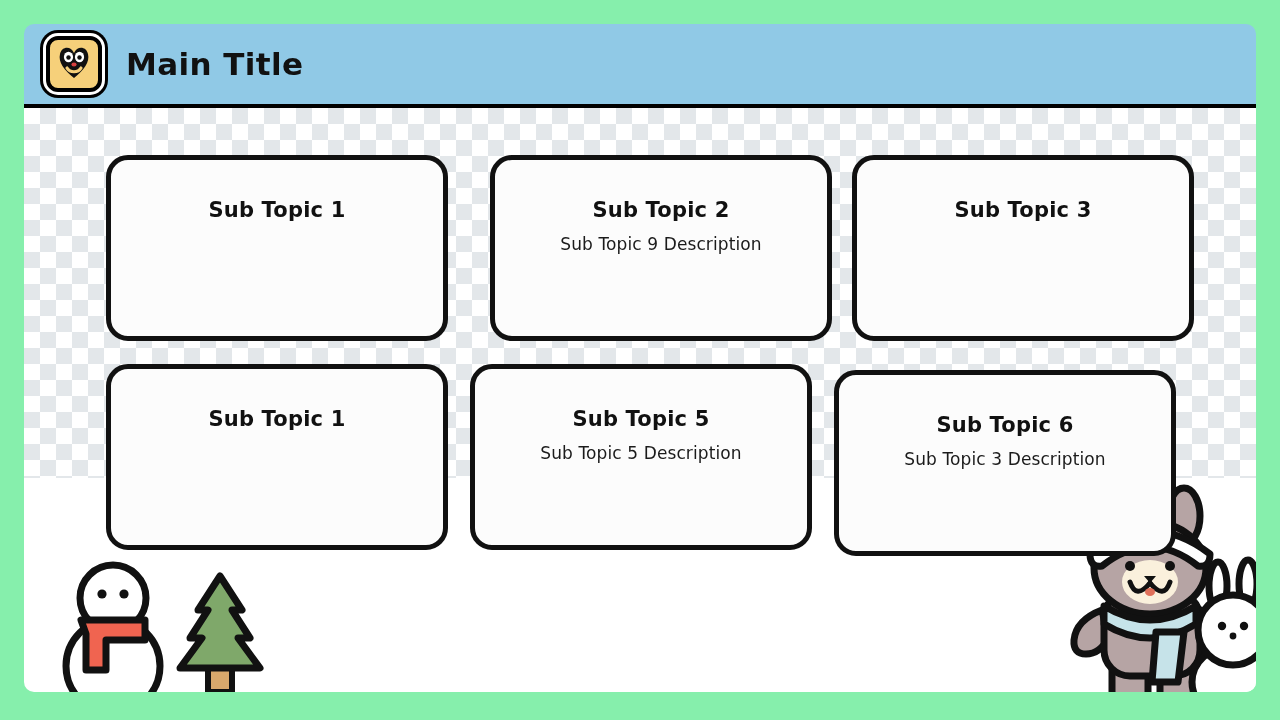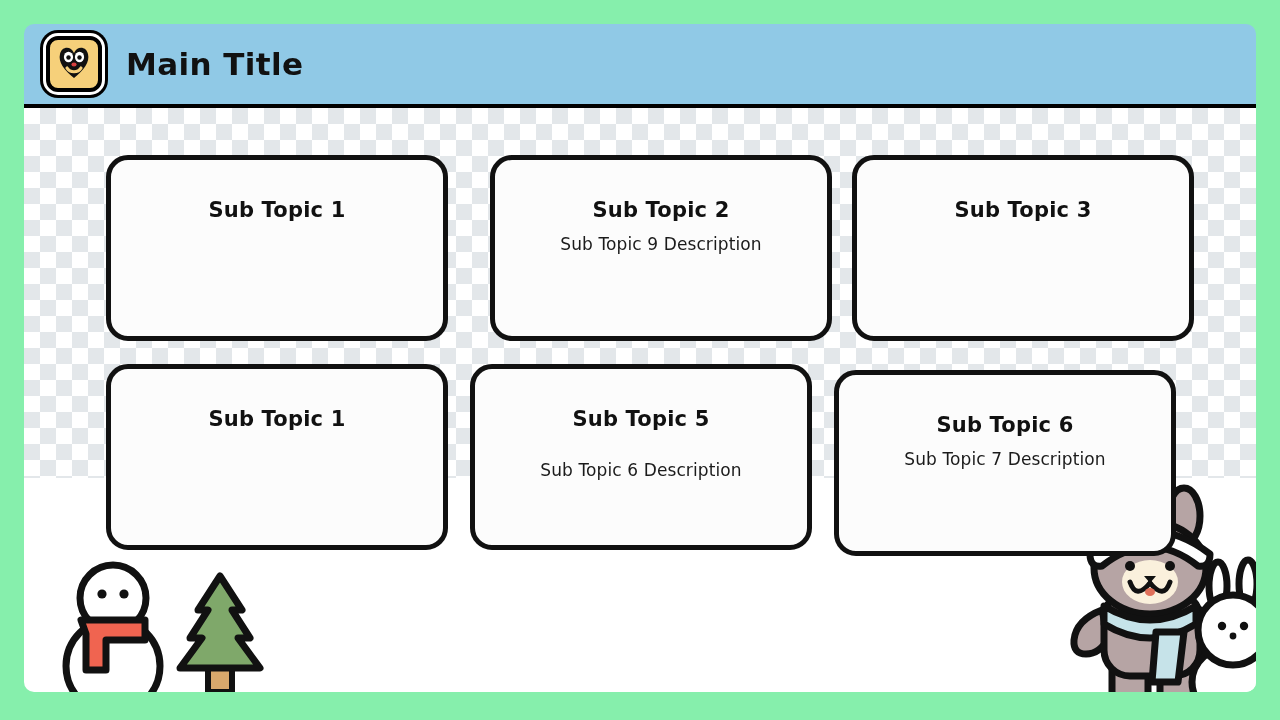--- a/index.html
+++ b/index.html
@@ -122,21 +122,21 @@
     font-size: 17px;
     color: #1b1b1b;
     letter-spacing: 0.1px;
   }
 
   
   .c0 { left: 82px;  top: 47px;  }
   .c1 { left: 466px; top: 47px;  }
   .c2 { left: 828px; top: 47px;  }
   .c3 { left: 82px;  top: 256px; }
-  .c4 { left: 446px; top: 256px; gap: 17px; }
+  .c4 { left: 446px; top: 256px; }
   .c5 { left: 810px; top: 262px; }
 
   
   .deco { position: absolute; pointer-events: none; }
   #snowman-deco { left: 58px;  top: 558px; }
   #tree-deco    { left: 168px; top: 568px; }
   #bear-deco    { left: 1060px; top: 482px; }
 </style>
 </head>
 <body>
@@ -231,23 +231,23 @@
     <div class="card c2">
       <div class="card-title">Sub Topic 3</div>
     </div>
 
     <div class="card c3">
       <div class="card-title">Sub Topic 1</div>
     </div>
 
     <div class="card c4">
       <div class="card-title">Sub Topic 5</div>
-      <div class="card-desc">Sub Topic 6 Description</div>
+      <div class="card-desc">Sub Topic 5 Description</div>
     </div>
 
     <div class="card c5">
       <div class="card-title">Sub Topic 6</div>
-      <div class="card-desc">Sub Topic 7 Description</div>
+      <div class="card-desc">Sub Topic 3 Description</div>
     </div>
 
   </div>
 
 </div>
 
 </body></html>

